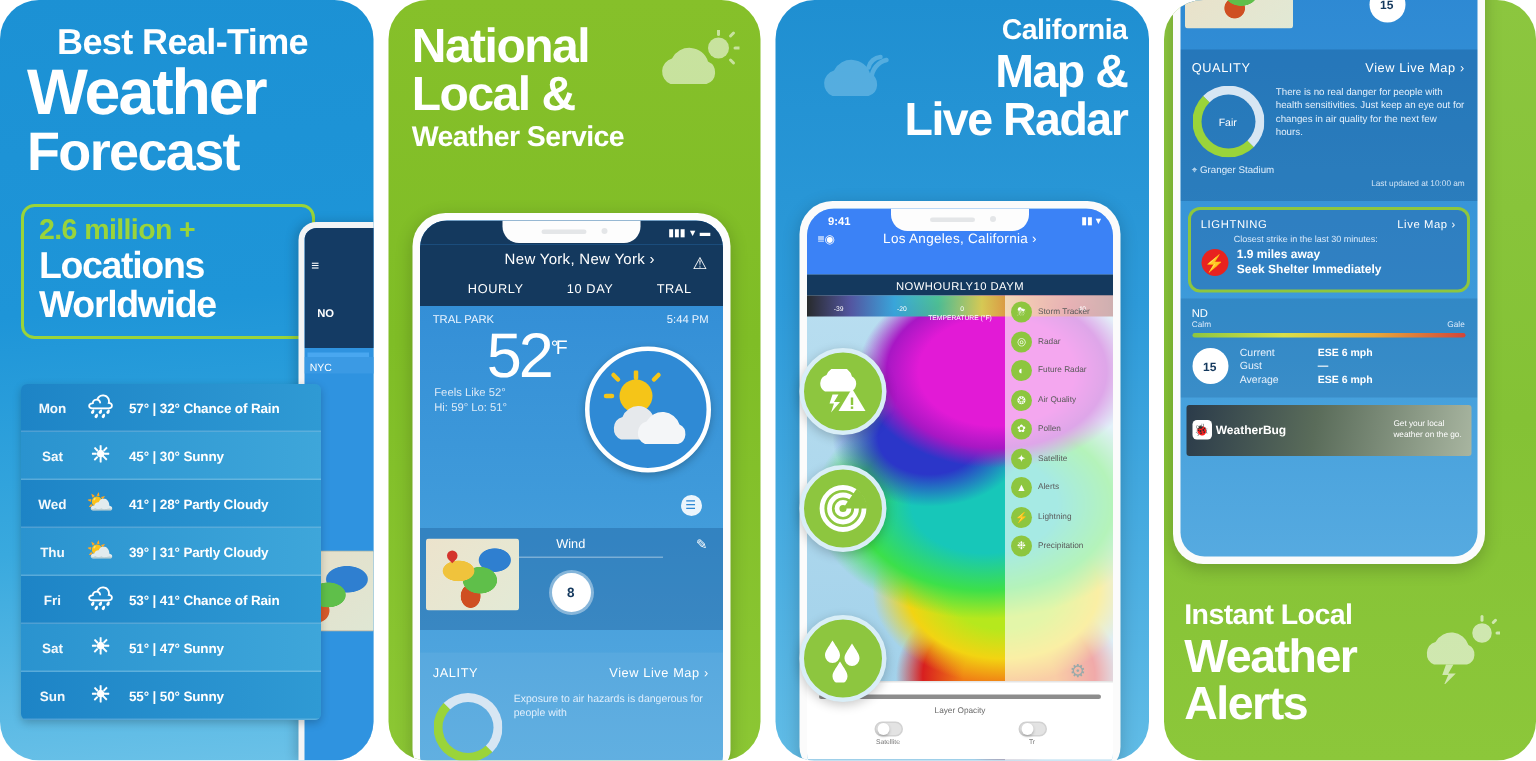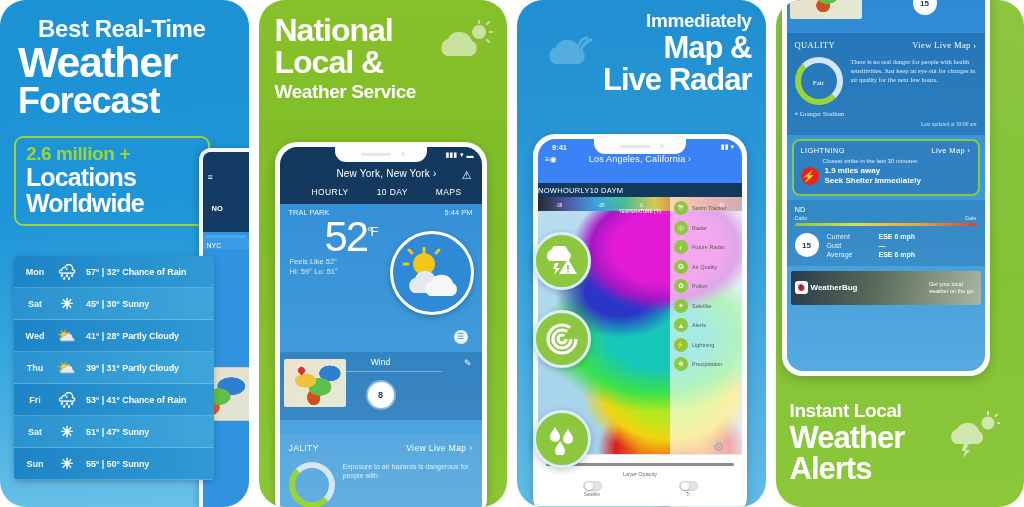--- a/index.html
+++ b/index.html
@@ -116,22 +116,22 @@
 
   .phone3 { position:absolute; left:16px; top:134px; width:214px; height:380px; background:#fbfbfb;
      border-radius:22px 22px 16px 16px; box-shadow:0 3px 11px rgba(0,0,0,.2); padding:5px 5px 0 5px;}
   .phone3 .scr { width:100%; height:100%; border-radius:18px 18px 12px 12px; overflow:hidden; position:relative;
      background:#9ecfe9; }
   .p3nav { background:#3b82f6; height:44px; position:relative; }
   .p3nav .clock { color:#fff; font-size:7.5px; position:absolute; left:14px; top:4px; font-weight:bold;}
   .p3nav .sig { color:#fff; font-size:7px; position:absolute; right:8px; top:4px; }
   .p3nav .loc { position:absolute; left:0; right:0; top:15px; font-size:9px; }
   .p3nav .ham { position:absolute; left:7px; top:16px; color:#fff; font-size:8px; }
-  .p3tabs { position:absolute; left:0; right:0; top:44px; display:flex; justify-content:flex-start;
-     color:#fff; font-size:7.5px; background:#14395e; padding:3px 0 5px; letter-spacing:.3px;}
+  .p3tabs { position:absolute; left:0; right:0; top:44px; display:flex; justify-content:center;
+     color:#fff; font-size:7.5px; background:#14395e; padding:3px 14px 5px; letter-spacing:.3px;}
   .radar { position:absolute; left:0; right:0; top:58px; bottom:0;
      background:
        radial-gradient(ellipse 58% 26% at 62% 16%, #e21ad6 0 44%, #a817c4 62%, rgba(168,23,196,0) 78%),
        radial-gradient(ellipse 44% 20% at 40% 30%, #2b36c9 0 38%, rgba(43,54,201,0) 72%),
        radial-gradient(ellipse 70% 30% at 58% 44%, #17c7b9 0 34%, #3ce04a 60%, rgba(60,224,74,0) 80%),
        radial-gradient(ellipse 52% 24% at 64% 62%, #b6e81d 0 34%, #f2d412 60%, rgba(242,212,18,0) 82%),
        radial-gradient(ellipse 44% 22% at 66% 80%, #f07d15 0 34%, #d81f1f 64%, rgba(216,31,31,0) 84%),
        linear-gradient(180deg,#b9def0,#9ecfe9); }
   .scalebar { position:absolute; left:0; right:0; top:58px; height:14px;
      background:linear-gradient(90deg,#1b1b1b,#4a4a9a,#2ea0d8,#45c98f,#d8d84a,#e07b2a,#c23030,#7a1f1f); opacity:.92;}
@@ -173,21 +173,21 @@
   .w4 .mm { position:absolute; left:3px; top:6px; width:72px; height:52px; border-radius:2px; overflow:hidden;
      background:
        radial-gradient(ellipse at 28% 42%,#ef9d2c 0 16%,transparent 17%),
        radial-gradient(ellipse at 52% 55%,#5fbf4a 0 20%,transparent 21%),
        radial-gradient(ellipse at 70% 32%,#2f7fd0 0 16%,transparent 17%),
        radial-gradient(ellipse at 46% 74%,#cf4f22 0 12%,transparent 13%),
        linear-gradient(135deg,#ecdfc6,#e1e9d5); }
   .w4 .cmp { position:absolute; left:126px; top:30px; width:24px; height:24px; border-radius:50%;
      background:#fff; color:#14395e; font-size:8px; font-weight:bold; display:flex;
      align-items:center; justify-content:center; }
-  .q4 { position:relative; background:rgba(12,64,120,.28); padding:7px 8px 8px;font-family:Liberation Serif, serif; }
+  .q4 { position:relative; background:rgba(12,64,120,.28); padding:7px 8px 8px; }
   .q4 .hd { display:flex; justify-content:space-between; color:#fff; font-size:8.5px; letter-spacing:.4px;}
   .q4 .bd { display:flex; gap:8px; margin-top:7px; }
   .q4 .ring { width:48px; height:48px; border-radius:50%; border:6px solid #d7e6f3;
      border-left-color:#9ad43a; border-bottom-color:#9ad43a; flex:none; position:relative;}
   .q4 .ring span { position:absolute; left:0; right:0; top:16px; text-align:center; color:#fff; font-size:7px;}
   .q4 .tx { color:#e2effb; font-size:6.5px; line-height:1.4; }
   .q4 .st { color:#dfeefc; font-size:6.5px; margin-top:5px; }
   .q4 .upd { color:#cfe3f5; font-size:5.5px; text-align:right; margin-top:3px; }
   .lt { margin:4px 5px; border:2px solid #8dc63f; border-radius:8px; background:rgba(40,110,175,.55);
      padding:5px 7px 7px; position:relative; }
@@ -322,21 +322,21 @@
           <span>▮▮▮</span>
           <span>▾</span>
           <span>▬</span>
         </div>
         <div class="topnav">
           <div class="loc">New York, New York ›</div>
           <div class="warn">⚠</div>
           <div class="tabs">
             <span>HOURLY</span>
             <span>10 DAY</span>
-            <span>MAPS</span>
+            <span>TRAL</span>
           </div>
         </div>
         <div class="sub">
           <span>TRAL PARK</span>
           <span>5:44 PM</span>
         </div>
         <div class="temp"><span>52</span><sup>°F</sup></div>
         <div class="feels">Feels Like 52°</div>
         <div class="hilo">Hi: 59° Lo: 51°</div>
         <div class="bigicon">
@@ -373,21 +373,21 @@
             <div class="ring"></div>
             <div class="desc">Exposure to air hazards is dangerous for people with</div>
           </div>
         </div>
       </div>
     </div>
   </section>
 
   <section class="panel p3">
     <div class="p3-head">
-      <div class="t-sm">Immediately</div>
+      <div class="t-sm">California</div>
       <div class="t-lg">Map &amp;</div>
       <div class="t-lg">Live Radar</div>
       <div class="p3-ico">
         <svg width="54" height="42" viewBox="0 0 54 42">
           <path d="M10 36 a9 9 0 0 1 1-17 a13 13 0 0 1 24 2 a8 8 0 0 1 -1 15 z" fill="#7ec4ea"></path>
           <g stroke="#7ec4ea" stroke-width="3" fill="none" stroke-linecap="round">
             <path d="M34 17 a9 9 0 0 1 8 -7"></path>
               <path d="M36 24 a13 13 0 0 1 10 -12"></path>
             </g>
         </svg>

